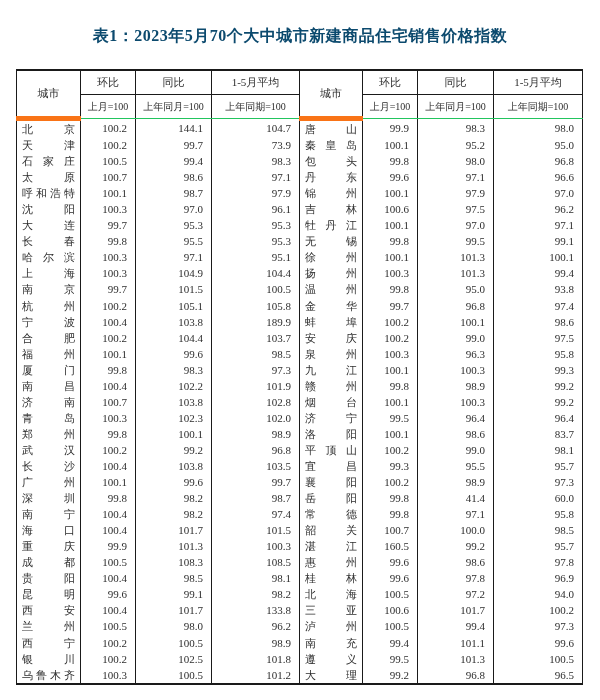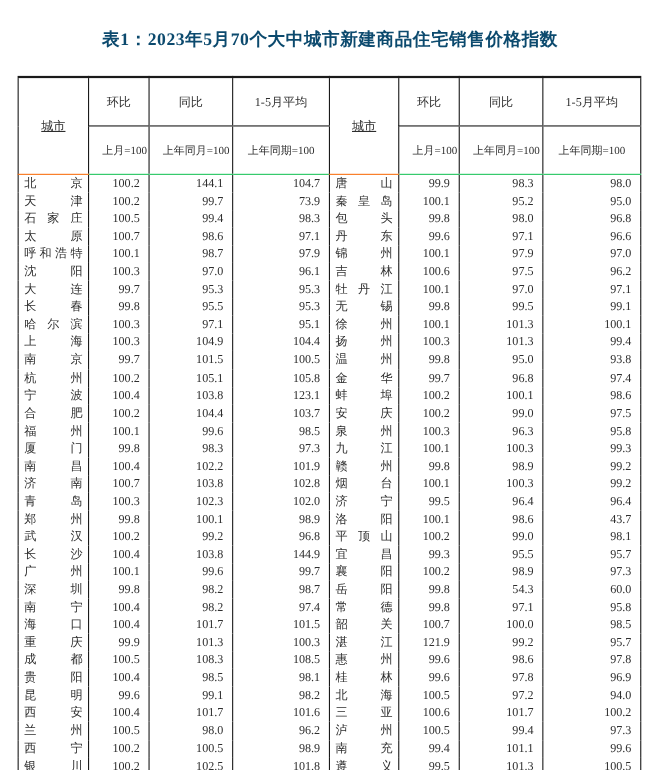--- a/index.html
+++ b/index.html
@@ -11,25 +11,25 @@
     margin:26px 0 0 0; text-align:center;
     font-size:16px; font-weight:bold; color:#0c4a6e; letter-spacing:0.5px;
   }
   table.idx {
     margin:22px 0 0 16px;
     border-collapse:collapse; table-layout:fixed; width:566px;
     color:#2e2e2e;
   }
   table.idx { border:1px solid #1a1a1a; border-top:2px solid #1a1a1a; border-bottom:2px solid #1a1a1a; }
   table.idx th, table.idx td { border-left:1px solid #1a1a1a; overflow:hidden; white-space:nowrap; }
-  thead th { font-weight:normal; font-size:11px; text-align:center; padding:12px; }
+  thead th { font-weight:normal; font-size:11px; text-align:center; padding:2px; }
   thead tr.main th { height:19px; }
   thead tr.sub th { height:19px; font-size:10px; border-bottom:1px solid #22c55e; }
   thead th.split { border-bottom:1px solid #1a1a1a; }
-  thead th.cityhead { border-bottom:1px solid #f97316;text-decoration:underline; }
+  thead th.cityhead { border-bottom:5px solid #f97316; }
   tbody td { height:16.05px; font-size:11px; line-height:16px; padding:0; }
   td.num { text-align:right; padding-right:8px; }
   td.city span { display:block; margin:0 5px; text-align:justify; text-align-last:justify; }
 </style>
 </head>
 <body>
 
 <div class="title">表1：2023年5月70个大中城市新建商品住宅销售价格指数</div>
 
 <table class="idx">
@@ -231,21 +231,21 @@
     <td class="num">99.7</td>
     <td class="num">96.8</td>
     <td class="num">97.4</td>
   </tr>
       <tr>
     <td class="city">
           <span>宁波</span>
         </td>
     <td class="num">100.4</td>
     <td class="num">103.8</td>
-    <td class="num">123.1</td>
+    <td class="num">189.9</td>
     <td class="city">
           <span>蚌埠</span>
         </td>
     <td class="num">100.2</td>
     <td class="num">100.1</td>
     <td class="num">98.6</td>
   </tr>
       <tr>
     <td class="city">
           <span>合肥</span>
@@ -335,21 +335,21 @@
           <span>郑州</span>
         </td>
     <td class="num">99.8</td>
     <td class="num">100.1</td>
     <td class="num">98.9</td>
     <td class="city">
           <span>洛阳</span>
         </td>
     <td class="num">100.1</td>
     <td class="num">98.6</td>
-    <td class="num">43.7</td>
+    <td class="num">83.7</td>
   </tr>
       <tr>
     <td class="city">
           <span>武汉</span>
         </td>
     <td class="num">100.2</td>
     <td class="num">99.2</td>
     <td class="num">96.8</td>
     <td class="city">
           <span>平顶山</span>
@@ -357,21 +357,21 @@
     <td class="num">100.2</td>
     <td class="num">99.0</td>
     <td class="num">98.1</td>
   </tr>
       <tr>
     <td class="city">
           <span>长沙</span>
         </td>
     <td class="num">100.4</td>
     <td class="num">103.8</td>
-    <td class="num">144.9</td>
+    <td class="num">103.5</td>
     <td class="city">
           <span>宜昌</span>
         </td>
     <td class="num">99.3</td>
     <td class="num">95.5</td>
     <td class="num">95.7</td>
   </tr>
       <tr>
     <td class="city">
           <span>广州</span>
@@ -390,21 +390,21 @@
     <td class="city">
           <span>深圳</span>
         </td>
     <td class="num">99.8</td>
     <td class="num">98.2</td>
     <td class="num">98.7</td>
     <td class="city">
           <span>岳阳</span>
         </td>
     <td class="num">99.8</td>
-    <td class="num">54.3</td>
+    <td class="num">41.4</td>
     <td class="num">60.0</td>
   </tr>
       <tr>
     <td class="city">
           <span>南宁</span>
         </td>
     <td class="num">100.4</td>
     <td class="num">98.2</td>
     <td class="num">97.4</td>
     <td class="city">
@@ -431,21 +431,21 @@
       <tr>
     <td class="city">
           <span>重庆</span>
         </td>
     <td class="num">99.9</td>
     <td class="num">101.3</td>
     <td class="num">100.3</td>
     <td class="city">
           <span>湛江</span>
         </td>
-    <td class="num">121.9</td>
+    <td class="num">160.5</td>
     <td class="num">99.2</td>
     <td class="num">95.7</td>
   </tr>
       <tr>
     <td class="city">
           <span>成都</span>
         </td>
     <td class="num">100.5</td>
     <td class="num">108.3</td>
     <td class="num">108.5</td>
@@ -483,21 +483,21 @@
     <td class="num">100.5</td>
     <td class="num">97.2</td>
     <td class="num">94.0</td>
   </tr>
       <tr>
     <td class="city">
           <span>西安</span>
         </td>
     <td class="num">100.4</td>
     <td class="num">101.7</td>
-    <td class="num">101.6</td>
+    <td class="num">133.8</td>
     <td class="city">
           <span>三亚</span>
         </td>
     <td class="num">100.6</td>
     <td class="num">101.7</td>
     <td class="num">100.2</td>
   </tr>
       <tr>
     <td class="city">
           <span>兰州</span>

